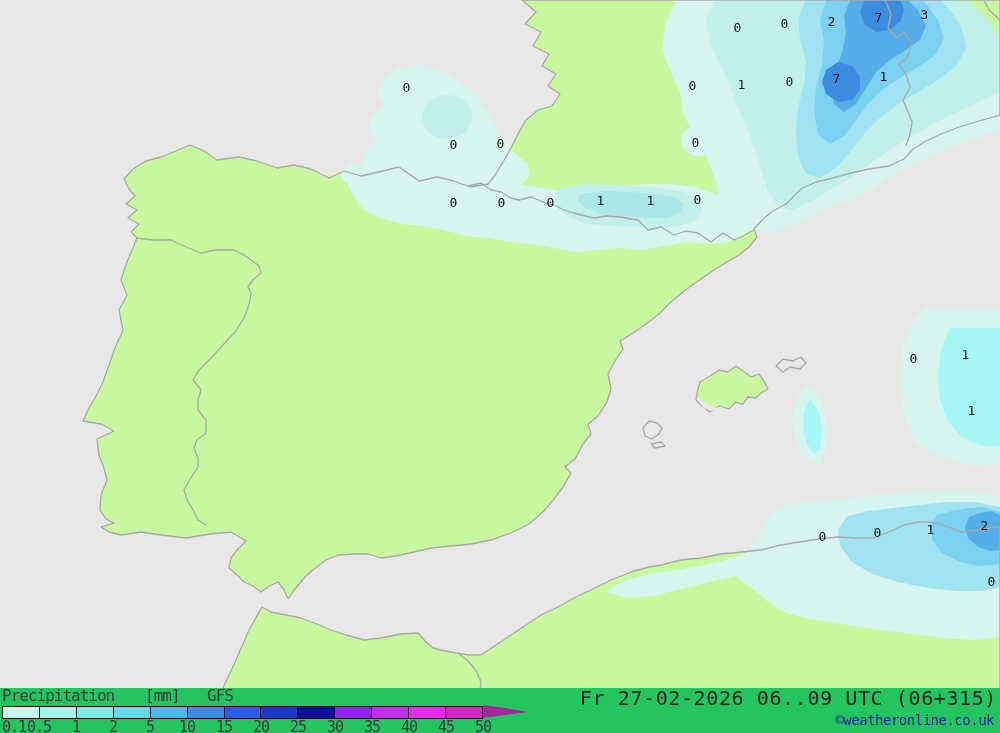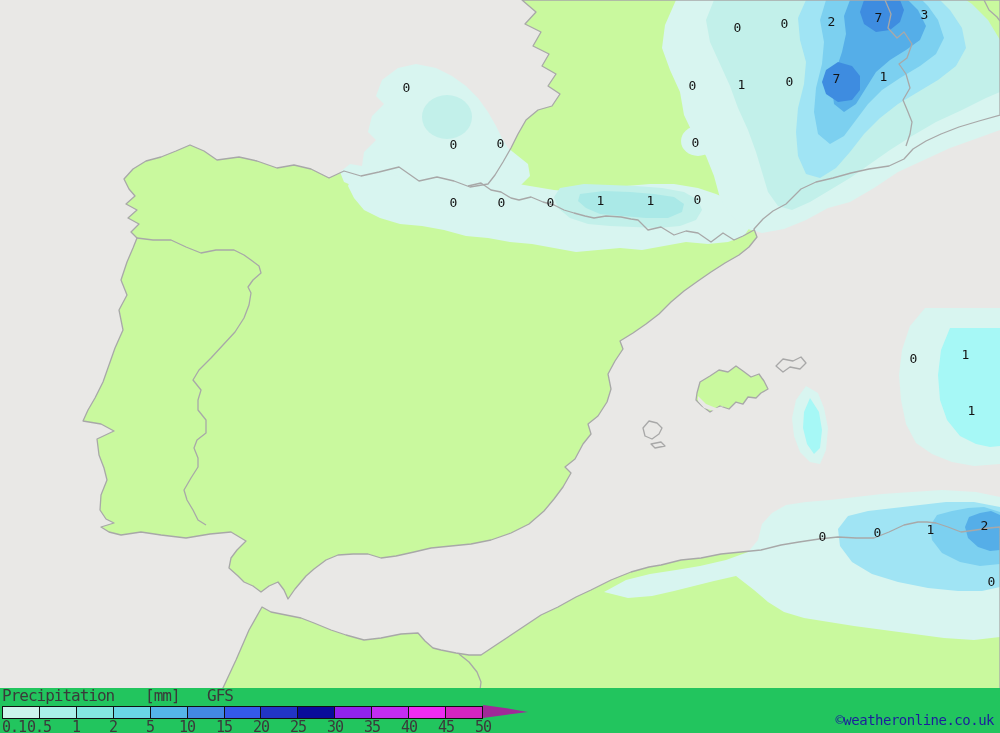--- a/index.html
+++ b/index.html
@@ -155,15 +155,16 @@
         <span class="scale-lab" style="left: 224px;">15</span>
         <span class="scale-lab" style="left: 261px;">20</span>
         <span class="scale-lab" style="left: 298px;">25</span>
         <span class="scale-lab" style="left: 335px;">30</span>
         <span class="scale-lab" style="left: 372px;">35</span>
         <span class="scale-lab" style="left: 409px;">40</span>
         <span class="scale-lab" style="left: 446px;">45</span>
         <span class="scale-lab" style="left: 483px;">50</span>
       </div>
 
+    <span id="datetime">Fr 27-02-2026 06..09 UTC (06+315)</span>
     <a id="copyright">©weatheronline.co.uk</a>
   </div>
 </div>
 
 </body></html>

